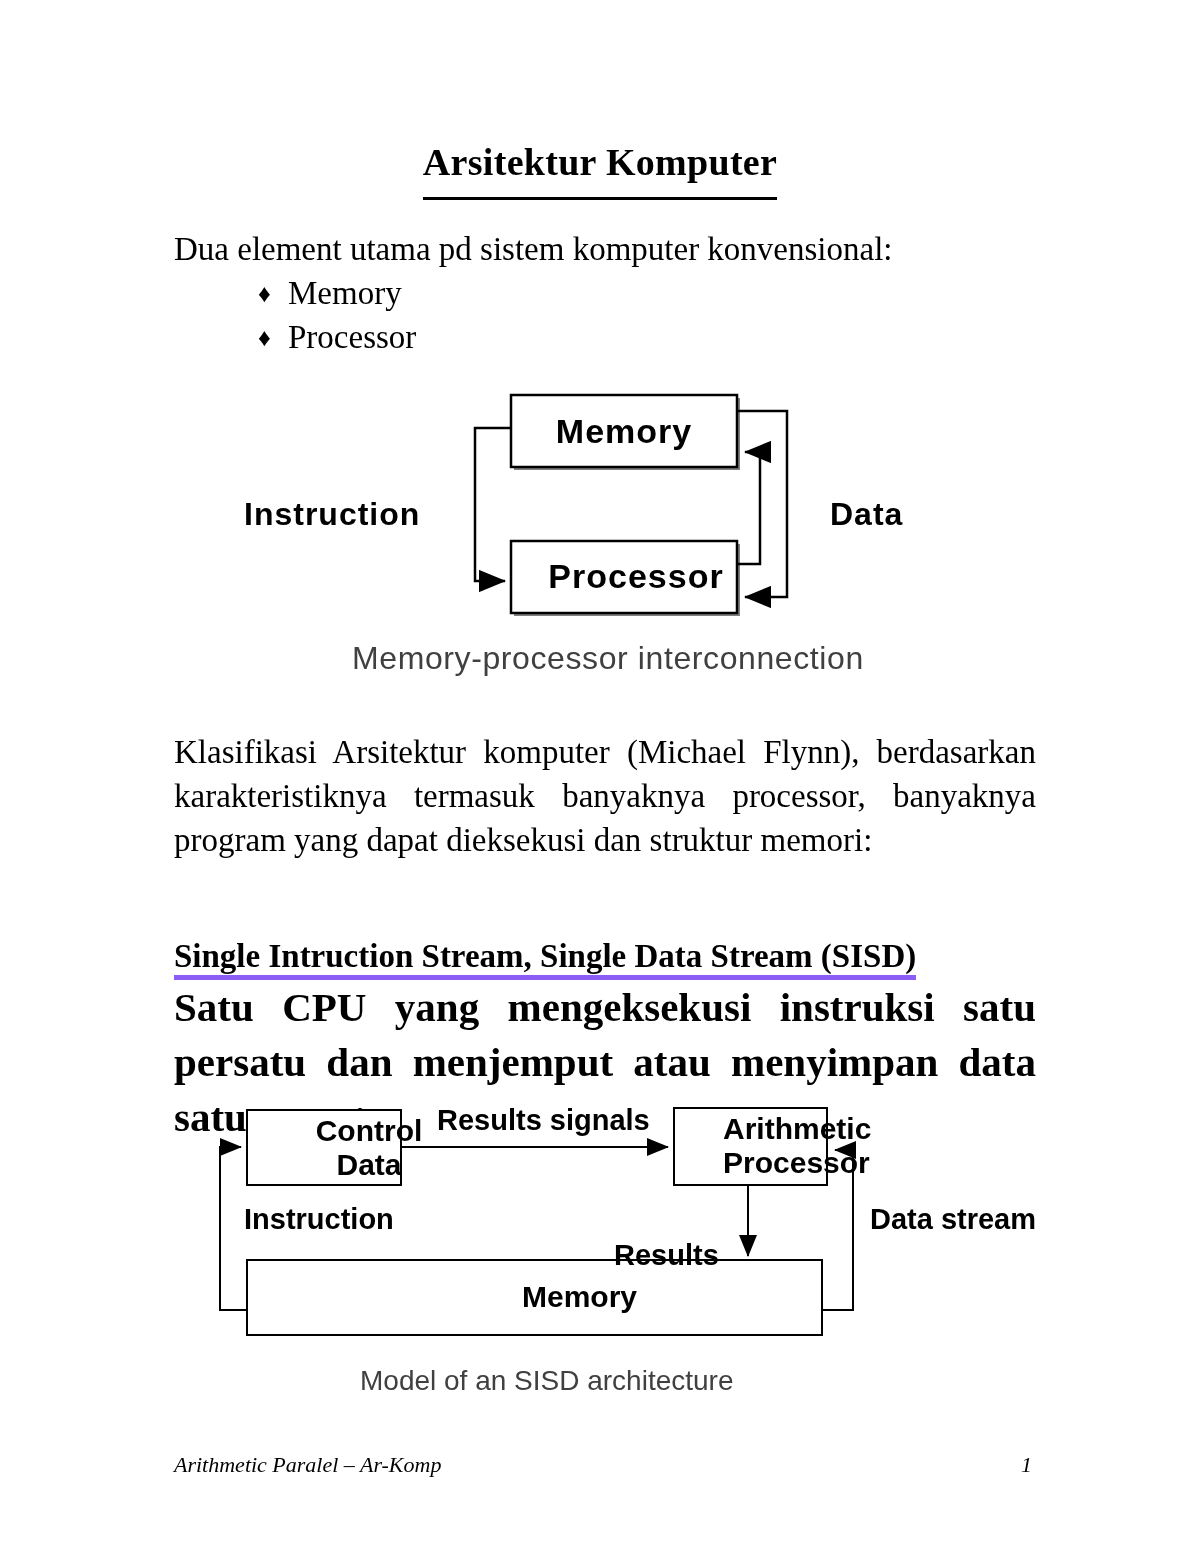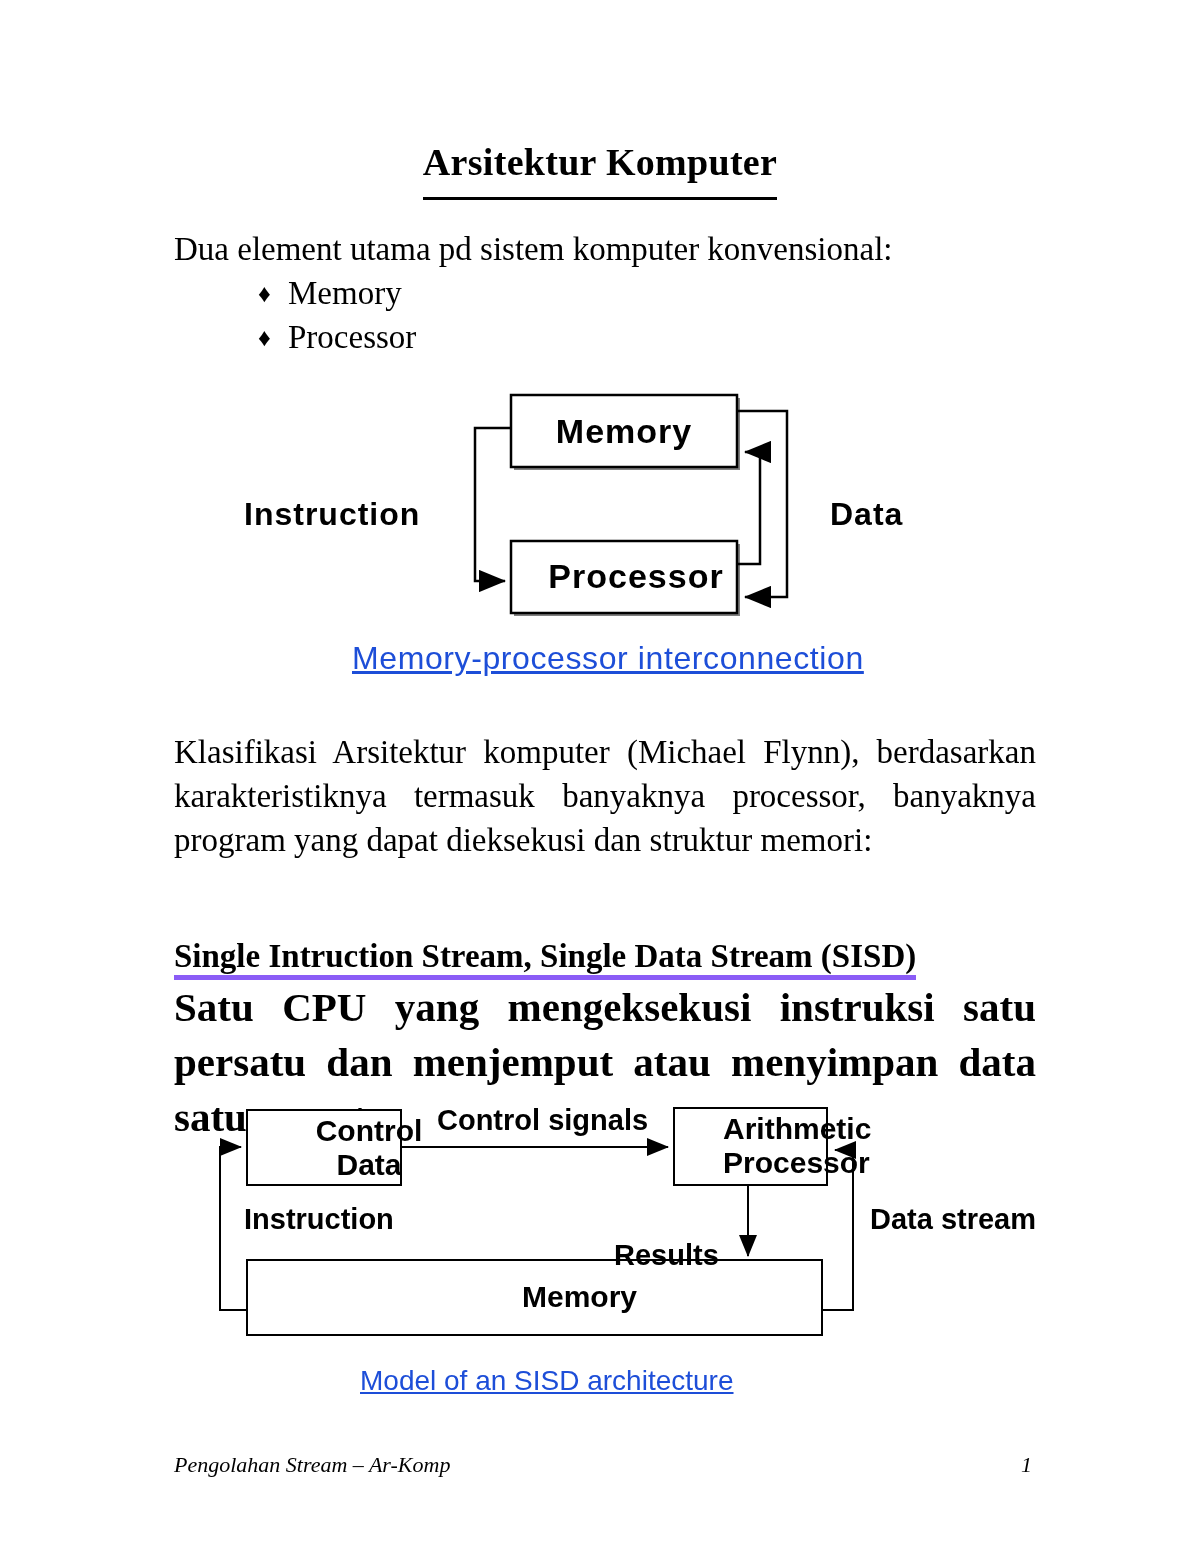--- a/index.html
+++ b/index.html
@@ -130,22 +130,21 @@
     font-weight: bold;
     white-space: nowrap;
     color: #000;
   }
 
   .caption {
     position: absolute;
     font-family: "Liberation Sans", "DejaVu Sans", sans-serif;
     font-weight: normal;
     white-space: nowrap;
-    color: #1d4ed8;
-    text-decoration: underline;
+    color: #404040;
   }
 
   
   #diagram-memproc .dg-box-label { font-size: 34px; letter-spacing: 1px; }
   #diagram-memproc .dg-edge-label { font-size: 32px; letter-spacing: 1px; }
   #caption-memproc { font-size: 32px; letter-spacing: 0.6px; }
 
   
   #diagram-sisd .dg-box-label { font-size: 30px; margin-left: 45px; }
   #diagram-sisd .dg-edge-label { font-size: 29px; }
@@ -240,26 +239,26 @@
       <div>Data</div>
     </div>
 
     <div class="dg-box-label" style="left:678px; top:52px; width:175px; text-align:left; line-height:1.12;">
       <div>Arithmetic</div>
       <div>Processor</div>
     </div>
 
     <div class="dg-box-label" style="left:247px; top:220px; width:575px; text-align:center;">Memory</div>
 
-    <div class="dg-edge-label" style="left:437px; top:44px;">Control signals</div>
+    <div class="dg-edge-label" style="left:437px; top:44px;">Results signals</div>
     <div class="dg-edge-label" style="left:244px; top:143px;">Instruction</div>
     <div class="dg-edge-label" style="left:614px; top:143px;margin-top:36px;">Results</div>
     <div class="dg-edge-label" style="left:870px; top:143px;">Data stream</div>
   </div>
 
   <div class="caption" id="caption-sisd" style="left:360px; top:1365px;">Model of an SISD architecture</div>
 
   <div class="footer">
-    <span>Pengolahan Stream – Ar-Komp</span>
+    <span>Arithmetic Paralel – Ar-Komp</span>
     <span>1</span>
   </div>
 
 </div>
 
 </body></html>

